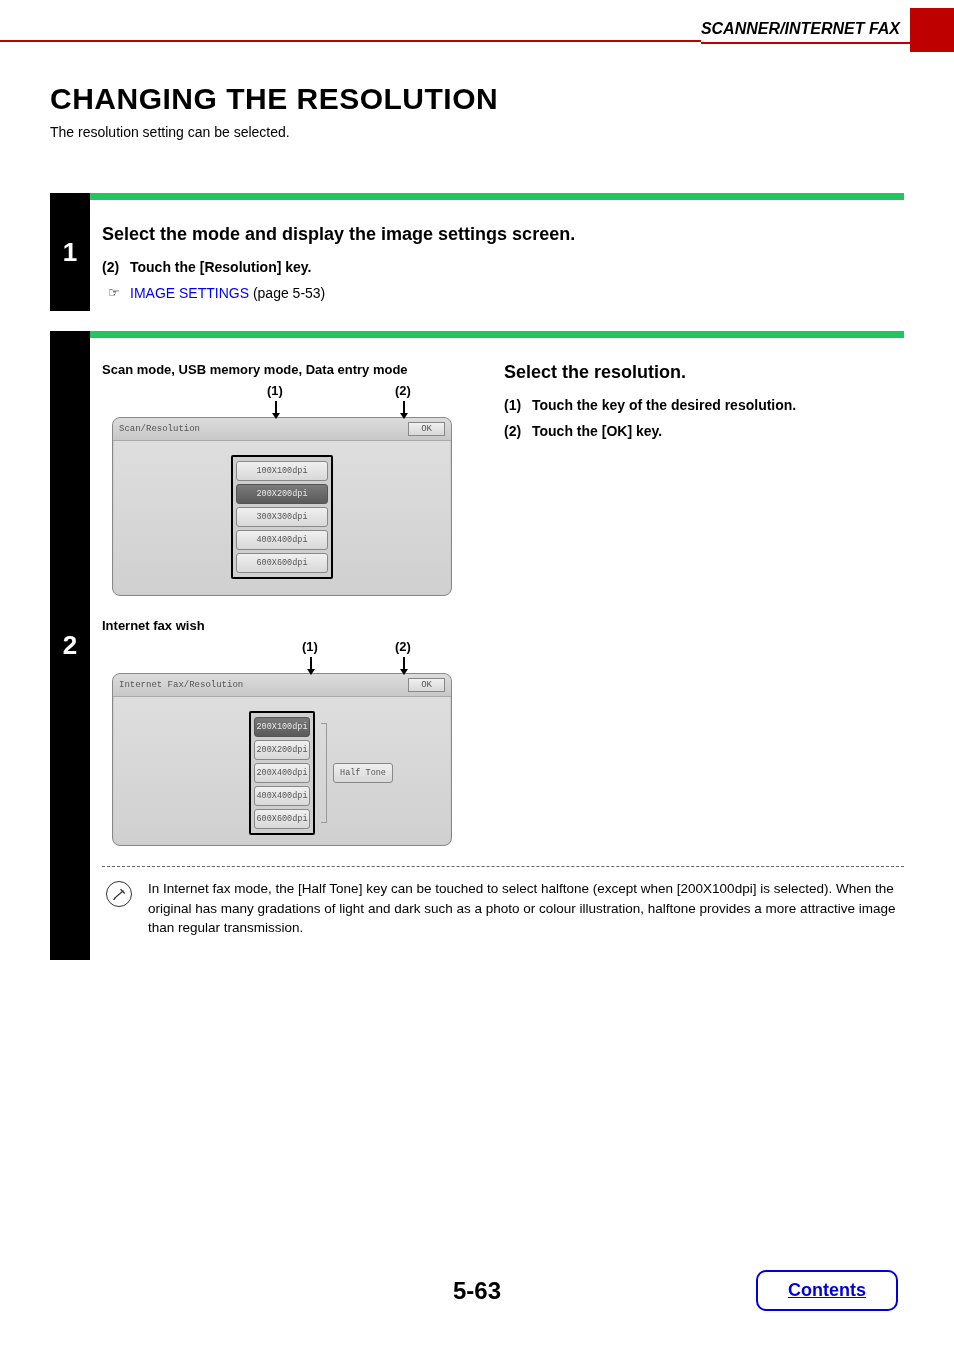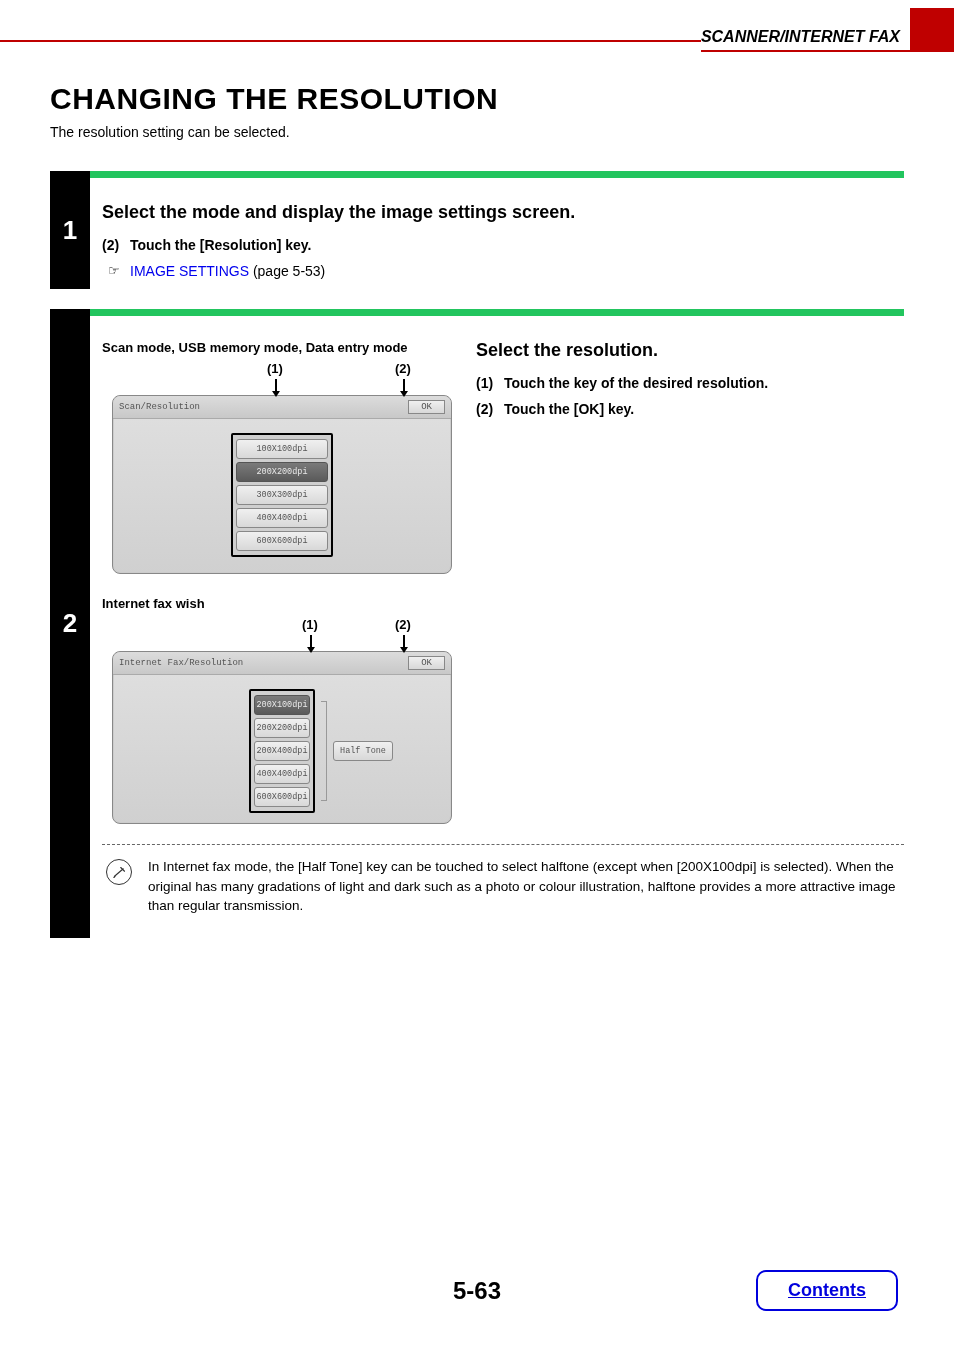--- a/index.html
+++ b/index.html
@@ -18,21 +18,21 @@
     align-items: stretch;
     margin-top: 20px;
   }
   .header-bar .line {
     flex: 1;
     border-bottom: 2px solid #bf0000;
     height: 22px;
   }
   .header-bar .title-wrap {
     display: flex;
-    align-items: flex-end;
+    align-items: flex-start;
   }
   .header-bar .title {
     font-weight: bold;
     font-style: italic;
     font-size: 16px;
     padding-right: 10px;
     border-bottom: 2px solid #bf0000;
     padding-bottom: 4px;
   }
   .header-bar .red-block {
@@ -45,21 +45,21 @@
     padding: 30px 50px 0 50px;
   }
   h1 {
     font-size: 30px;
     font-weight: bold;
     margin-bottom: 8px;
     letter-spacing: 0.5px;
   }
   .intro {
     font-size: 14px;
-    margin-bottom: 31px;
+    margin-bottom: 53px;
   }
   .step {
     display: flex;
     margin-bottom: 20px;
   }
   .step-num {
     width: 40px;
     background: #000;
     color: #fff;
     text-align: center;
@@ -94,21 +94,21 @@
     position: absolute;
     left: 6px;
     top: 0;
     font-size: 13px;
   }
   .xref a { color: #0000ee; text-decoration: none; }
   .xref-tail { color: #000; }
 
   .step2-body {
     display: flex;
-    gap: 4px;
+    gap: 32px;
   }
   .left-col { flex: 0 0 370px; }
   .right-col { flex: 1; }
   .mode-label {
     font-weight: bold;
     font-size: 13px;
     margin-bottom: 6px;
   }
   .callouts {
     position: relative;

